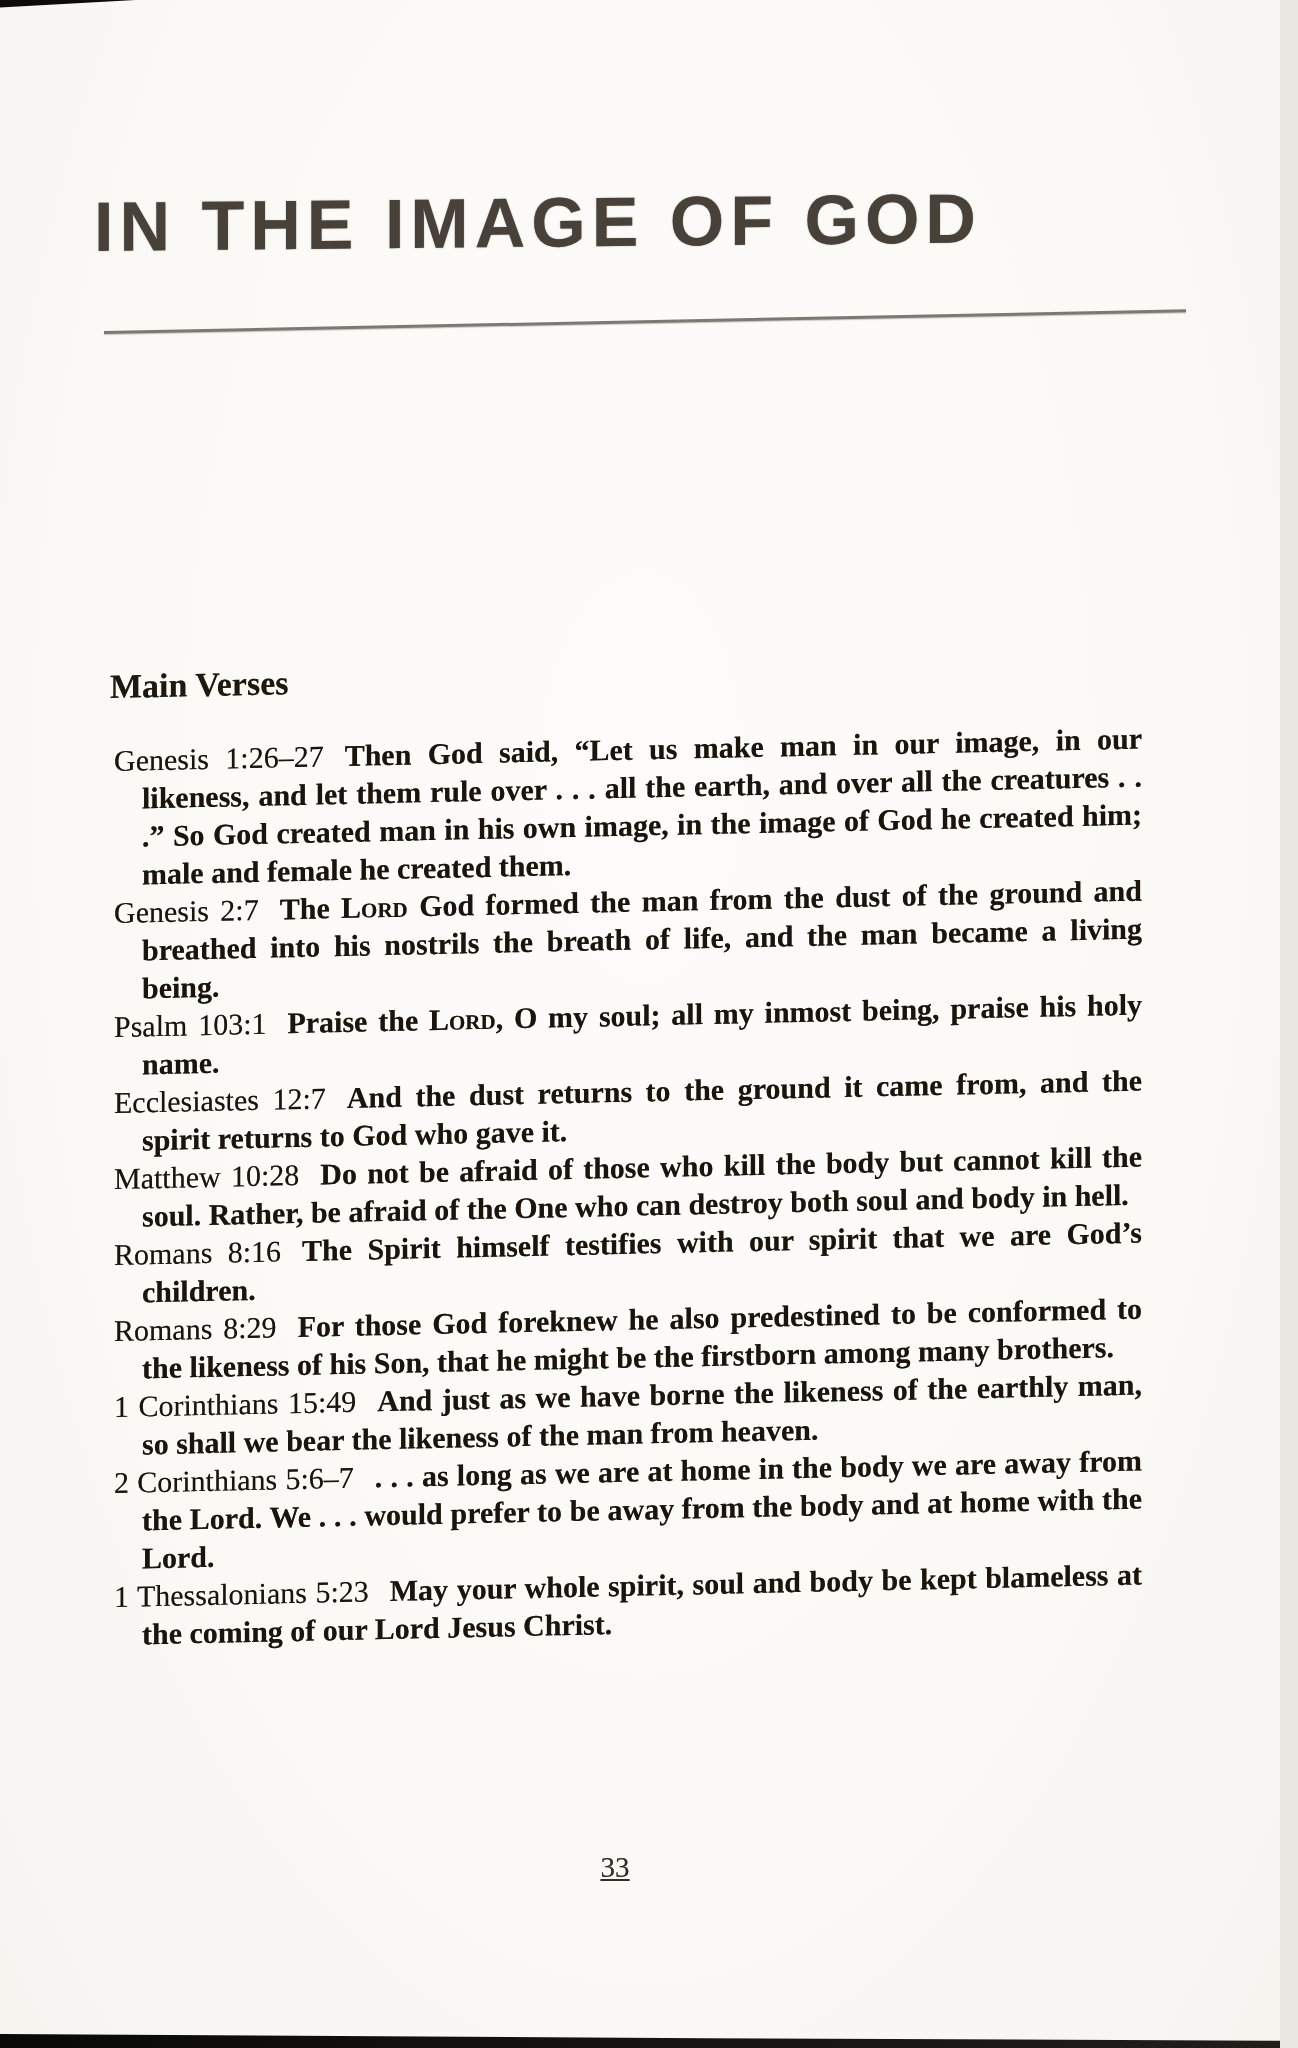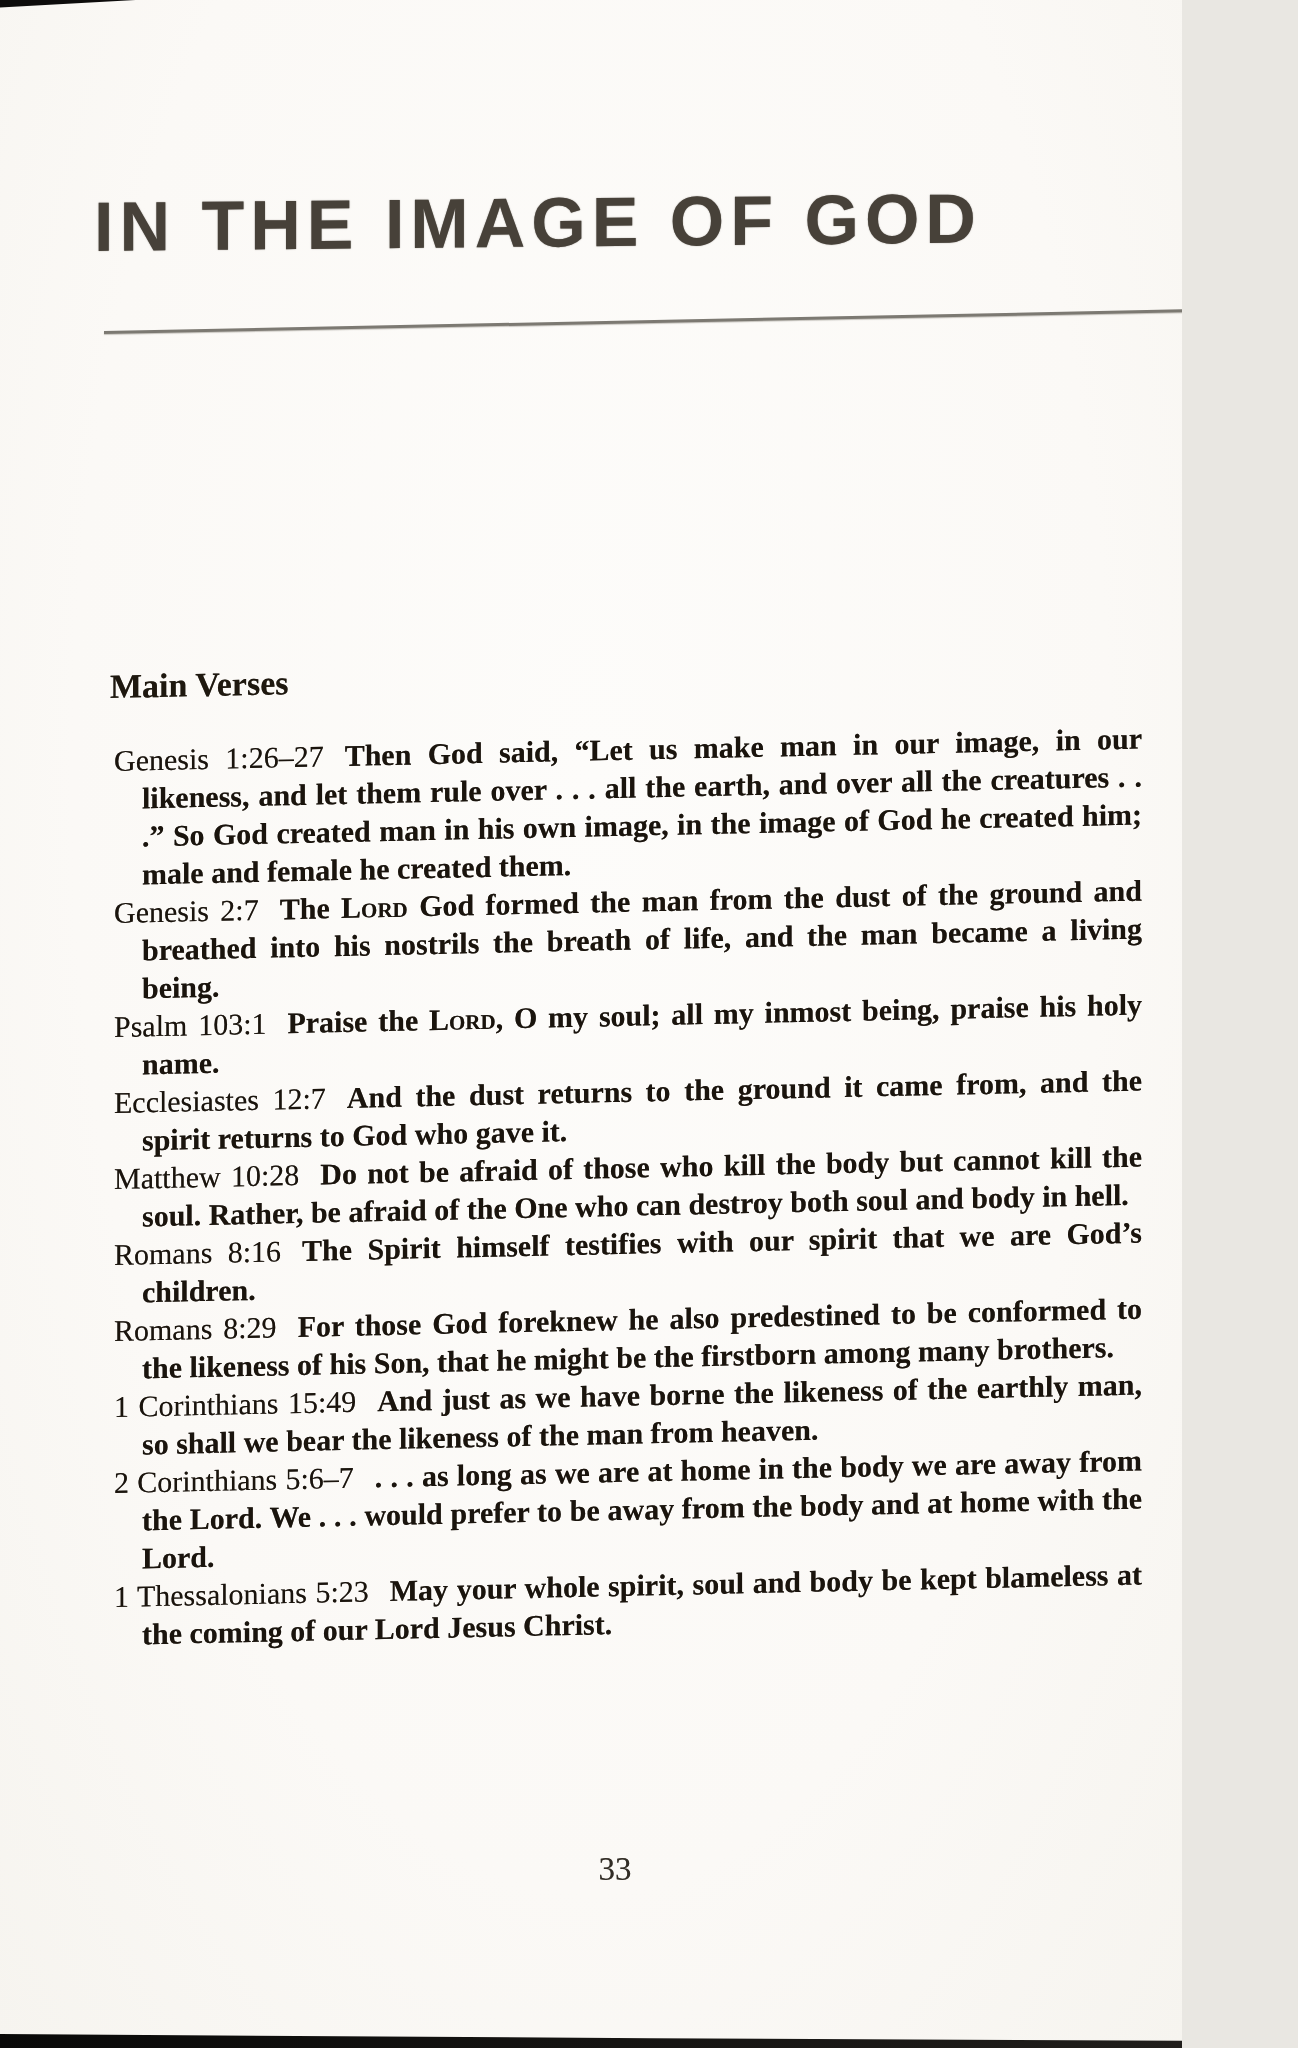--- a/index.html
+++ b/index.html
@@ -2,21 +2,21 @@
 <html><head>
 <meta charset="utf-8">
 <style>
   html,body{margin:0;padding:0;}
   body{
     width:1298px;height:2048px;overflow:hidden;
     font-family:"Liberation Serif", serif;
     background:#e9e7e2;
   }
   .sheet{
-    position:relative;width:1182px;height:2048px;overflow:hidden;
+    position:relative;width:1280px;height:2048px;overflow:hidden;
     background:radial-gradient(ellipse at 50% 38%, #fdfcfa 0%, #fbf9f6 62%, #f6f4ef 100%);
   }
   
   .title-wrap{
     position:absolute;left:94px;top:192px;
     transform:skewY(-0.55deg);transform-origin:left top;
   }
   .chapter-title{
     margin:0;
     font-family:"Liberation Sans", sans-serif;
@@ -52,22 +52,23 @@
   }
   .verse{padding-left:28px;text-indent:-28px;}
   .verse .ref{font-weight:400;}
   .verse .gap{display:inline-block;width:21px;text-indent:0;}
   .verse .vtext{font-weight:700;}
   .verse .sc{font-variant:small-caps;}
   
   .page-number{
     position:absolute;left:585px;top:1851px;width:60px;
     text-align:center;
-    font-size:33px;color:#322d26;
+    font-size:29px;color:#322d26;
     text-shadow:0 0 .5px rgba(50,45,38,.5);
+    text-decoration:underline;
   }
   
   .corner-mark{
     position:absolute;left:-8px;top:-9px;width:162px;height:17px;
     background:#0d0c0b;
     transform:rotate(-3.2deg);transform-origin:left top;
     border-radius:0 0 10px 2px;
   }
   .bottom-bar{
     position:absolute;left:0;bottom:0;width:100%;height:17px;

